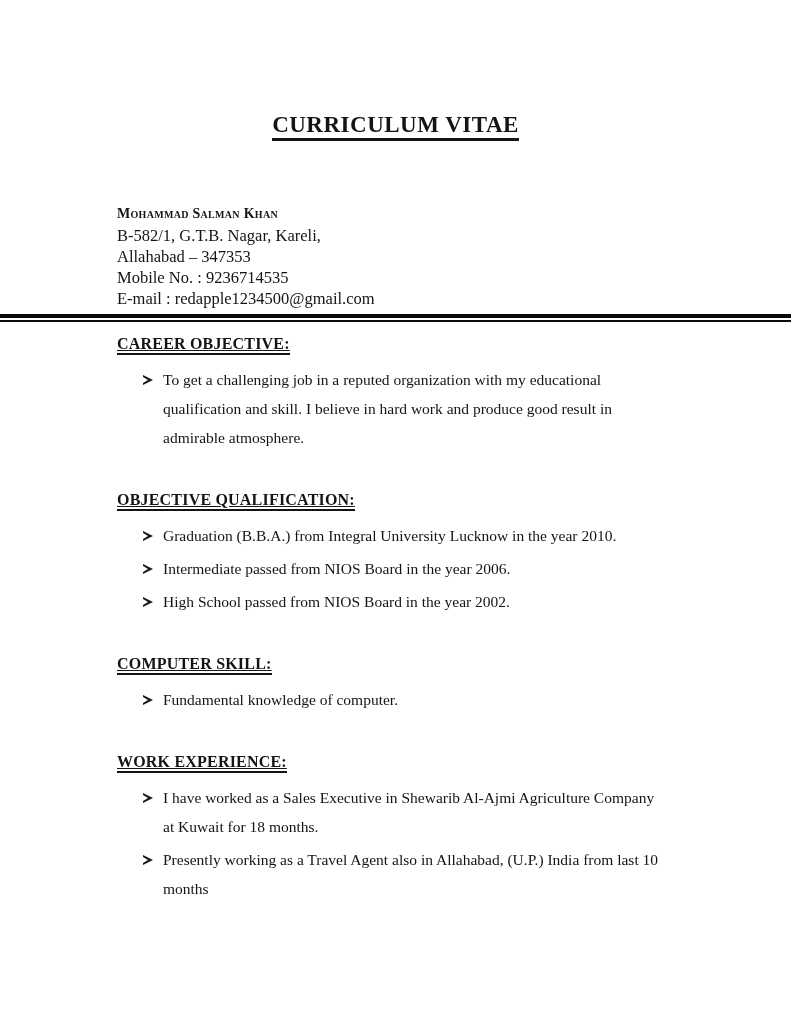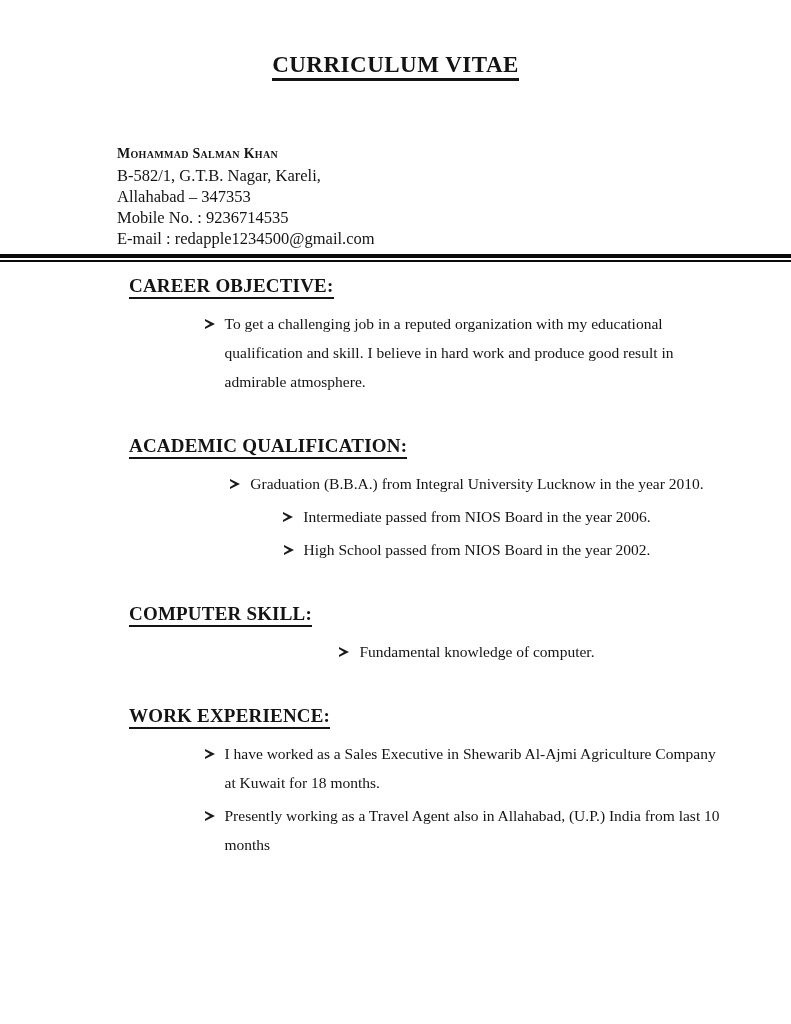--- a/index.html
+++ b/index.html
@@ -11,21 +11,21 @@
     position: relative;
     width: 791px;
     height: 1024px;
     background: #ffffff;
     color: #141414;
     font-family: "Liberation Serif", serif;
     overflow: hidden;
   }
   .title {
     margin: 0;
-    padding-top: 52px;
+    padding-top: 112px;
     text-align: center;
     font-size: 23px;
     font-weight: 700;
     letter-spacing: 0.5px;
   }
   .title .u {
     border-bottom: 3px solid #141414;
     padding-bottom: 1px;
   }
   .contact {
@@ -44,40 +44,40 @@
     margin-top: 5px;
     height: 2px;
     background: #ffffff;
     border-top: 4px solid #0a0a0a;
     border-bottom: 2px solid #0a0a0a;
   }
   .content {
     margin-left: 117px;
   }
   .sec h2 {
-    margin: 39px 0 12px 12px;
-    font-size: 19px;
+    margin: 39px 0 12px 0;
+    font-size: 16px;
     font-weight: 700;
     letter-spacing: 0.2px;
+    text-decoration: underline;
   }
   .sec:first-child h2 {
     margin-top: 13px;
   }
   .sec h2 .u {
     border-bottom: 2px solid #141414;
     padding-bottom: 1px;
   }
   .item {
     display: flex;
     align-items: flex-start;
     padding-left: 26px;
     margin-bottom: 4px;
     font-size: 15.5px;
     line-height: 29px;
-    justify-content: center;
   }
   .marker {
     position: relative;
     flex: 0 0 20px;
     height: 29px;
   }
   
   .marker::before {
     content: "";
     position: absolute;
@@ -125,21 +125,21 @@
 
     <section class="sec">
       <h2><span class="u">CAREER OBJECTIVE:</span></h2>
       <div class="item">
         <span class="marker"></span>
         <span class="itext">To get a challenging job in a reputed organization with my educational qualification and skill. I believe in hard work and produce good result in admirable atmosphere.</span>
       </div>
     </section>
 
     <section class="sec">
-      <h2><span class="u">ACADEMIC QUALIFICATION:</span></h2>
+      <h2><span class="u">OBJECTIVE QUALIFICATION:</span></h2>
       <div class="item">
         <span class="marker"></span>
         <span class="itext">Graduation (B.B.A.) from Integral University Lucknow in the year 2010.</span>
       </div>
       <div class="item">
         <span class="marker"></span>
         <span class="itext">Intermediate passed from NIOS Board in the year 2006.</span>
       </div>
       <div class="item">
         <span class="marker"></span>

